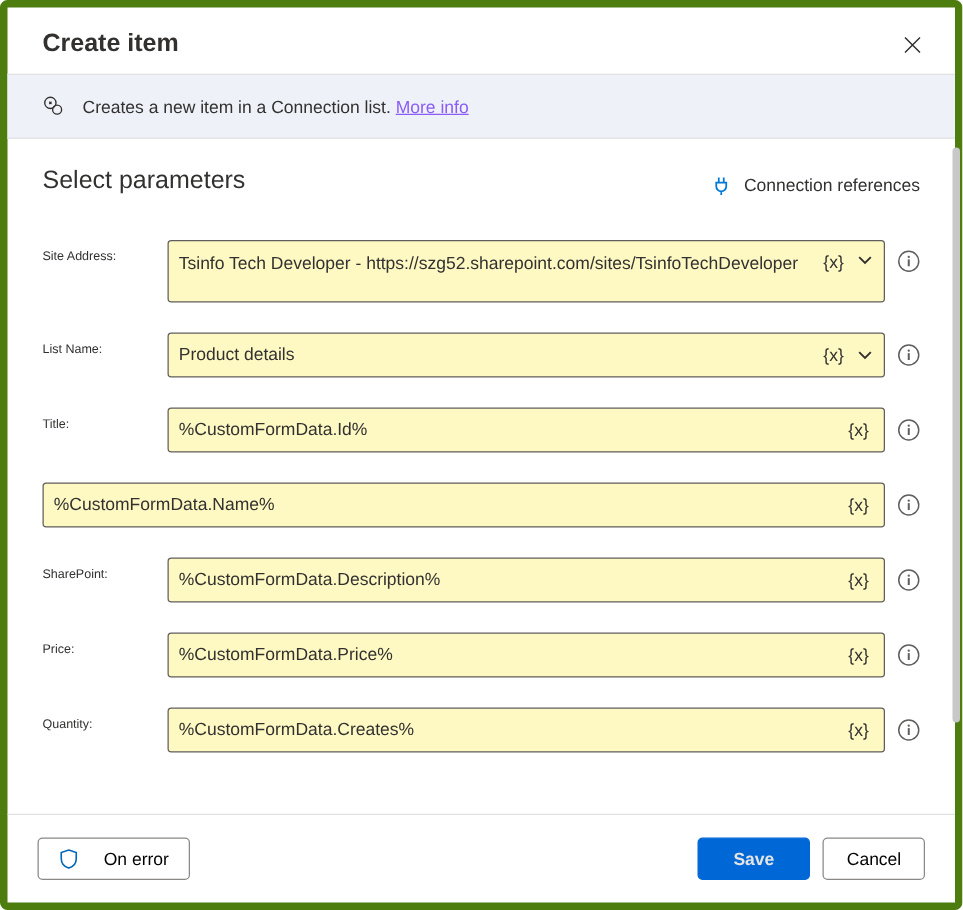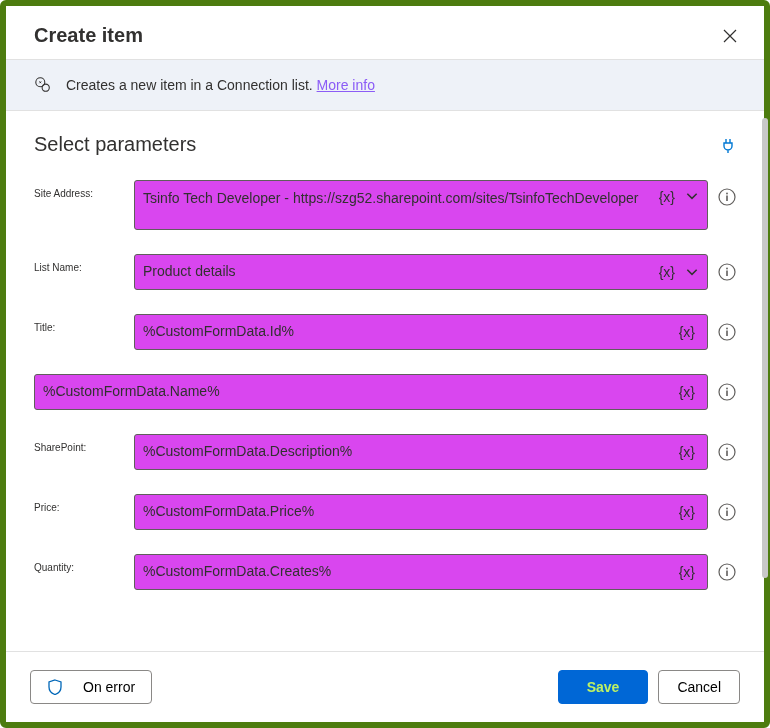--- a/index.html
+++ b/index.html
@@ -7,39 +7,39 @@
 .dialog { width: 100%; height: 100%; display: flex; flex-direction: column; border: 6px solid #4d7c0f; border-radius: 6px; }
 .header { display: flex; align-items: center; justify-content: space-between; padding: 18px 24px 12px 28px; }
 .header-title { font-size: 20px; font-weight: 600; }
 .close-x { width: 20px; height: 20px; cursor: pointer; display: flex; align-items: center; justify-content: center; }
 .info-banner { background: #eef2f8; padding: 16px 28px; display: flex; align-items: center; gap: 14px; border-top: 1px solid #e1e1e1; border-bottom: 1px solid #e1e1e1; }
 .banner-icon { width: 18px; height: 18px; flex-shrink: 0; }
 .banner-text { font-size: 14px; }
 .banner-link { color: #8b5cf6; text-decoration: underline; cursor: pointer; }
 .body { flex: 1; overflow-y: auto; padding: 22px 28px 20px 28px; position: relative; }
 .scroll-track { position: absolute; right: 2px; top: 118px; width: 6px; height: 460px; background: #c8c8c8; border-radius: 3px; }
-.section-row { display: flex; justify-content: space-between; align-items: center; margin-bottom: 24px; }
+.section-row { display: flex; justify-content: space-between; align-items: flex-end; margin-bottom: 36px; }
 .section-title { font-size: 20px; font-weight: 400; }
 .conn-ref { display: flex; align-items: center; gap: 10px; font-size: 14px; cursor: pointer; }
 .plug-icon { width: 16px; height: 16px; }
 .param-row { display: flex; align-items: flex-start; margin-bottom: 24px; }
 .param-label { width: 100px; padding-top: 8px; font-size: 10px; flex-shrink: 0; }
 .param-field { flex: 1; display: flex; align-items: stretch; gap: 10px; }
-.field-box { flex: 1; border: 1px solid #605e5c; border-radius: 3px; display: flex; align-items: center; padding: 0 8px; min-height: 36px; background: #d946ef; justify-content: center; }
+.field-box { flex: 1; border: 1px solid #605e5c; border-radius: 3px; display: flex; align-items: center; padding: 0 8px; min-height: 36px; background: #fef9c3; justify-content: center; }
 .field-box.tall { min-height: 50px; align-items: flex-start; padding-top: 8px; padding-bottom: 6px; }
 .field-text { flex: 1; font-size: 14px; line-height: 1.4; word-break: break-word; }
 .token { font-size: 14px; color: #323130; padding: 0 4px; cursor: pointer; user-select: none; }
 .chev { width: 14px; height: 14px; margin-left: 6px; cursor: pointer; }
 .info-icon { width: 18px; height: 18px; flex-shrink: 0; display: flex; align-items: center; justify-content: center; cursor: pointer; margin-top: 8px; }
 .param-row .info-icon.centered { margin-top: 0; align-self: center; }
 .footer { border-top: 1px solid #e1e1e1; padding: 18px 24px; display: flex; justify-content: space-between; align-items: center; }
 .footer-left { }
 .footer-right { display: flex; gap: 10px; }
 .btn { border: 1px solid #8a8886; background: #fff; border-radius: 4px; padding: 8px 18px; font-size: 14px; cursor: pointer; font-family: inherit; }
-.btn-primary { background: #0067d6; border-color: #0067d6; color: #bef264; font-weight: 600; padding: 8px 28px; margin-left: 16px; }
+.btn-primary { background: #0067d6; border-color: #0067d6; color: #e5e5e5; font-weight: 600; padding: 8px 28px; margin-left: 16px; }
 .btn-onerror { display: flex; align-items: center; gap: 20px; padding: 8px 16px; }
 .shield-icon { width: 16px; height: 16px; }
 </style>
 </head>
 <body>
 
 <div class="dialog">
 
   <div class="header">
     <div class="header-title">Create item</div>
@@ -62,20 +62,21 @@
     </div>
   </div>
 
   <div class="body">
     <div class="section-row">
       <div class="section-title">Select parameters</div>
       <div class="conn-ref">
         <svg class="plug-icon" viewBox="0 0 16 16">
             <path d="M6 2 V6 M10 2 V6 M4 6 H12 V9 A4 4 0 0 1 8 13 A4 4 0 0 1 4 9 Z M8 13 V16" fill="none" stroke="#0078d4" stroke-width="1.4"></path>
           </svg>
+        <span>Connection references</span>
       </div>
     </div>
 
     <div class="param-row">
       <div class="param-label">Site Address:</div>
       <div class="param-field">
         <div class="field-box tall">
           <div class="field-text">Tsinfo Tech Developer - https://szg52.sharepoint.com/sites/TsinfoTechDeveloper</div>
           <span class="token">{x}</span>
           <svg class="chev" viewBox="0 0 12 12">

